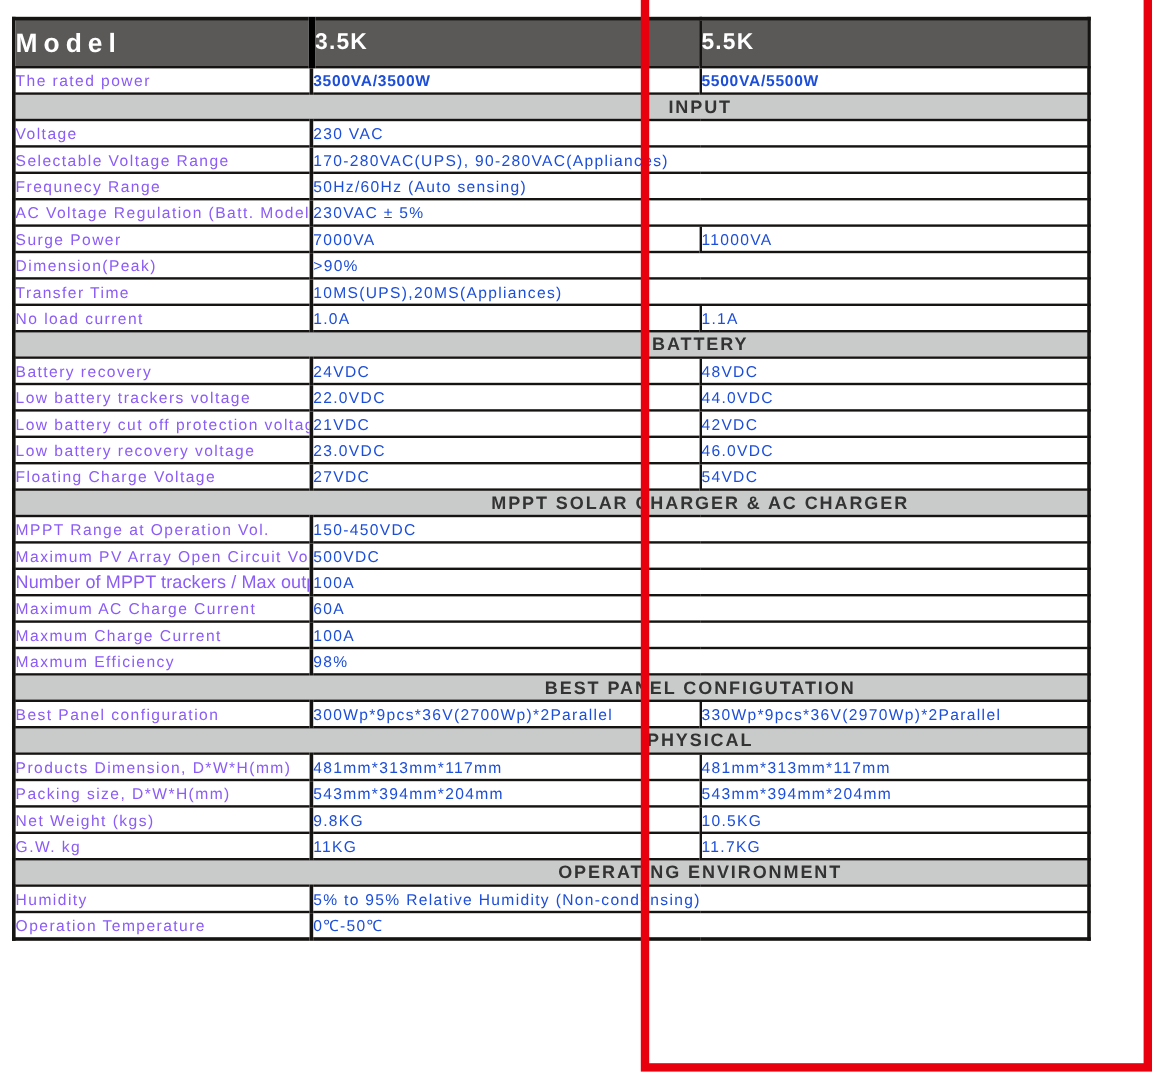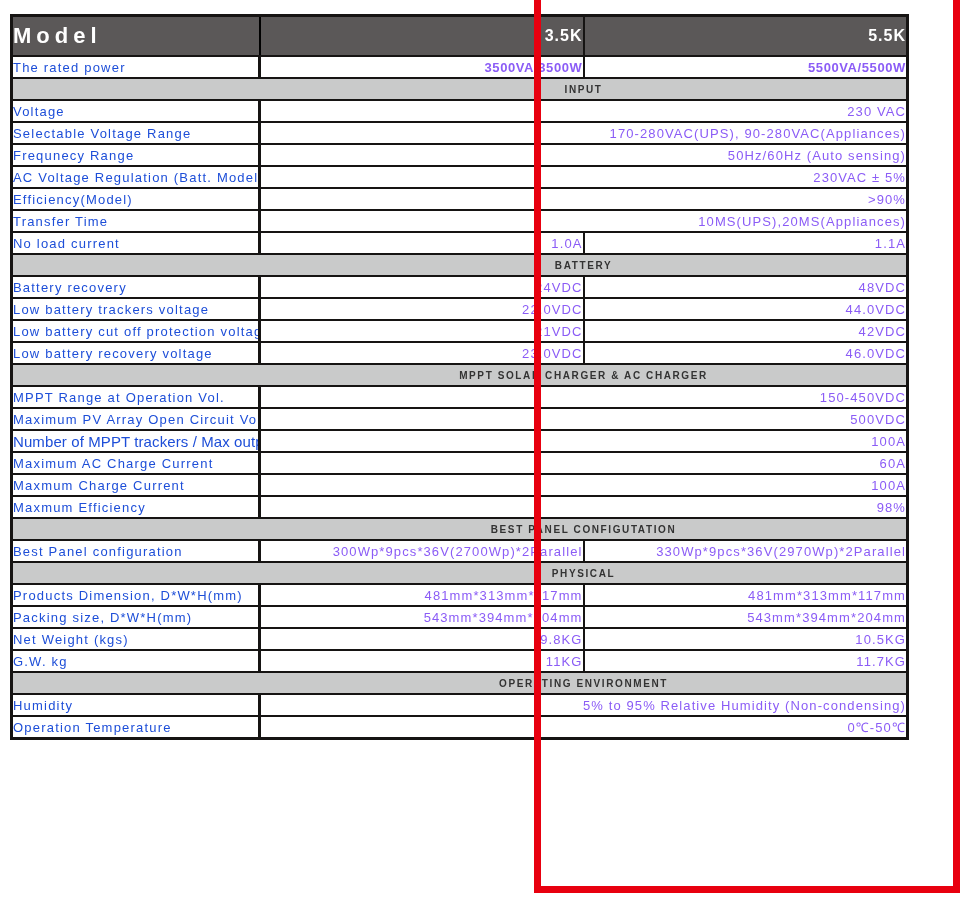--- a/index.html
+++ b/index.html
@@ -14,39 +14,39 @@
   }
   table.spec td { padding:0; vertical-align:middle; overflow:hidden; white-space:nowrap; }
 
   
   table.spec td { border-top:2px solid #161413; }
 
   
   tr.head { background:#5b5858; color:#ffffff; }
   tr.head td { height:38px; }
   td.head-label { font-size:22px; font-weight:bold; letter-spacing:5px; padding-left:18px; }
-  td.head-val { font-size:16px; font-weight:bold; text-align:right; letter-spacing:1px; }
-  tr.head .c1 { border-right:2px solid #000000;margin-left:19px; }
+  td.head-val { font-size:19px; font-weight:bold; text-align:left; letter-spacing:1px; }
+  tr.head .c1 { border-right:6px solid #000000;margin-left:19px; }
   tr.head .c3 { border-left:2px solid #161413; }
 
   
   tr.section { background:#c9caca; }
   tr.section td {
-    height:20px; font-size:10px; font-weight:bold; letter-spacing:1.6px;
+    height:20px; font-size:15px; font-weight:bold; letter-spacing:1.6px;
     color:#333333; text-align:center; padding-left:248px;
   }
 
   
   tr.data td { height:20px; background:#ffffff; }
   td.label {
-    font-size:13px; letter-spacing:1.2px; color:#1d4ed8; padding-left:17px;
+    font-size:13px; letter-spacing:1.2px; color:#8b5cf6; padding-left:17px;
     border-right:3px solid #161413;
   }
   tr.small-label td.label { font-size:15px; letter-spacing:0.1px; }
-  td.val { text-align:right; font-size:13px; letter-spacing:1.1px; color:#8b5cf6; }
+  td.val { text-align:left; font-size:13px; letter-spacing:1.1px; color:#1d4ed8; }
   td.val.v2 { border-left:2px solid #161413; }
   tr.bold-vals td.val { font-weight:bold; letter-spacing:0.6px; }
 
   
   .red-box {
     position:absolute; left:534px; top:-12px; width:426px; height:905px;
     border:7px solid #e8000f; box-sizing:border-box; z-index:5; pointer-events:none;
     background:transparent;
   }
 </style>
@@ -84,21 +84,26 @@
         </tr>
         <tr class="data">
           <td class="c1 label">Frequnecy Range</td>
           <td class="val merged" colspan="2">50Hz/60Hz (Auto sensing)</td>
         </tr>
         <tr class="data">
           <td class="c1 label">AC Voltage Regulation (Batt. Model)</td>
           <td class="val merged" colspan="2">230VAC ± 5%</td>
         </tr>
         <tr class="data">
-          <td class="c1 label">Efficiency(Model)</td>
+          <td class="c1 label">Surge Power</td>
+          <td class="val v1">7000VA</td>
+          <td class="val v2">11000VA</td>
+        </tr>
+        <tr class="data">
+          <td class="c1 label">Dimension(Peak)</td>
           <td class="val merged" colspan="2">&gt;90%</td>
         </tr>
         <tr class="data">
           <td class="c1 label">Transfer Time</td>
           <td class="val merged" colspan="2">10MS(UPS),20MS(Appliances)</td>
         </tr>
         <tr class="data">
           <td class="c1 label">No load current</td>
           <td class="val v1">1.0A</td>
           <td class="val v2">1.1A</td>
@@ -118,20 +123,25 @@
         </tr>
         <tr class="data">
           <td class="c1 label">Low battery cut off protection voltage</td>
           <td class="val v1">21VDC</td>
           <td class="val v2">42VDC</td>
         </tr>
         <tr class="data">
           <td class="c1 label">Low battery recovery voltage</td>
           <td class="val v1">23.0VDC</td>
           <td class="val v2">46.0VDC</td>
+        </tr>
+        <tr class="data">
+          <td class="c1 label">Floating Charge Voltage</td>
+          <td class="val v1">27VDC</td>
+          <td class="val v2">54VDC</td>
         </tr>
         <tr class="section">
           <td class="section-title" colspan="3">MPPT SOLAR CHARGER &amp; AC CHARGER</td>
         </tr>
         <tr class="data">
           <td class="c1 label">MPPT Range at Operation Vol.</td>
           <td class="val merged" colspan="2">150-450VDC</td>
         </tr>
         <tr class="data">
           <td class="c1 label">Maximum PV Array Open Circuit Vol.</td>

